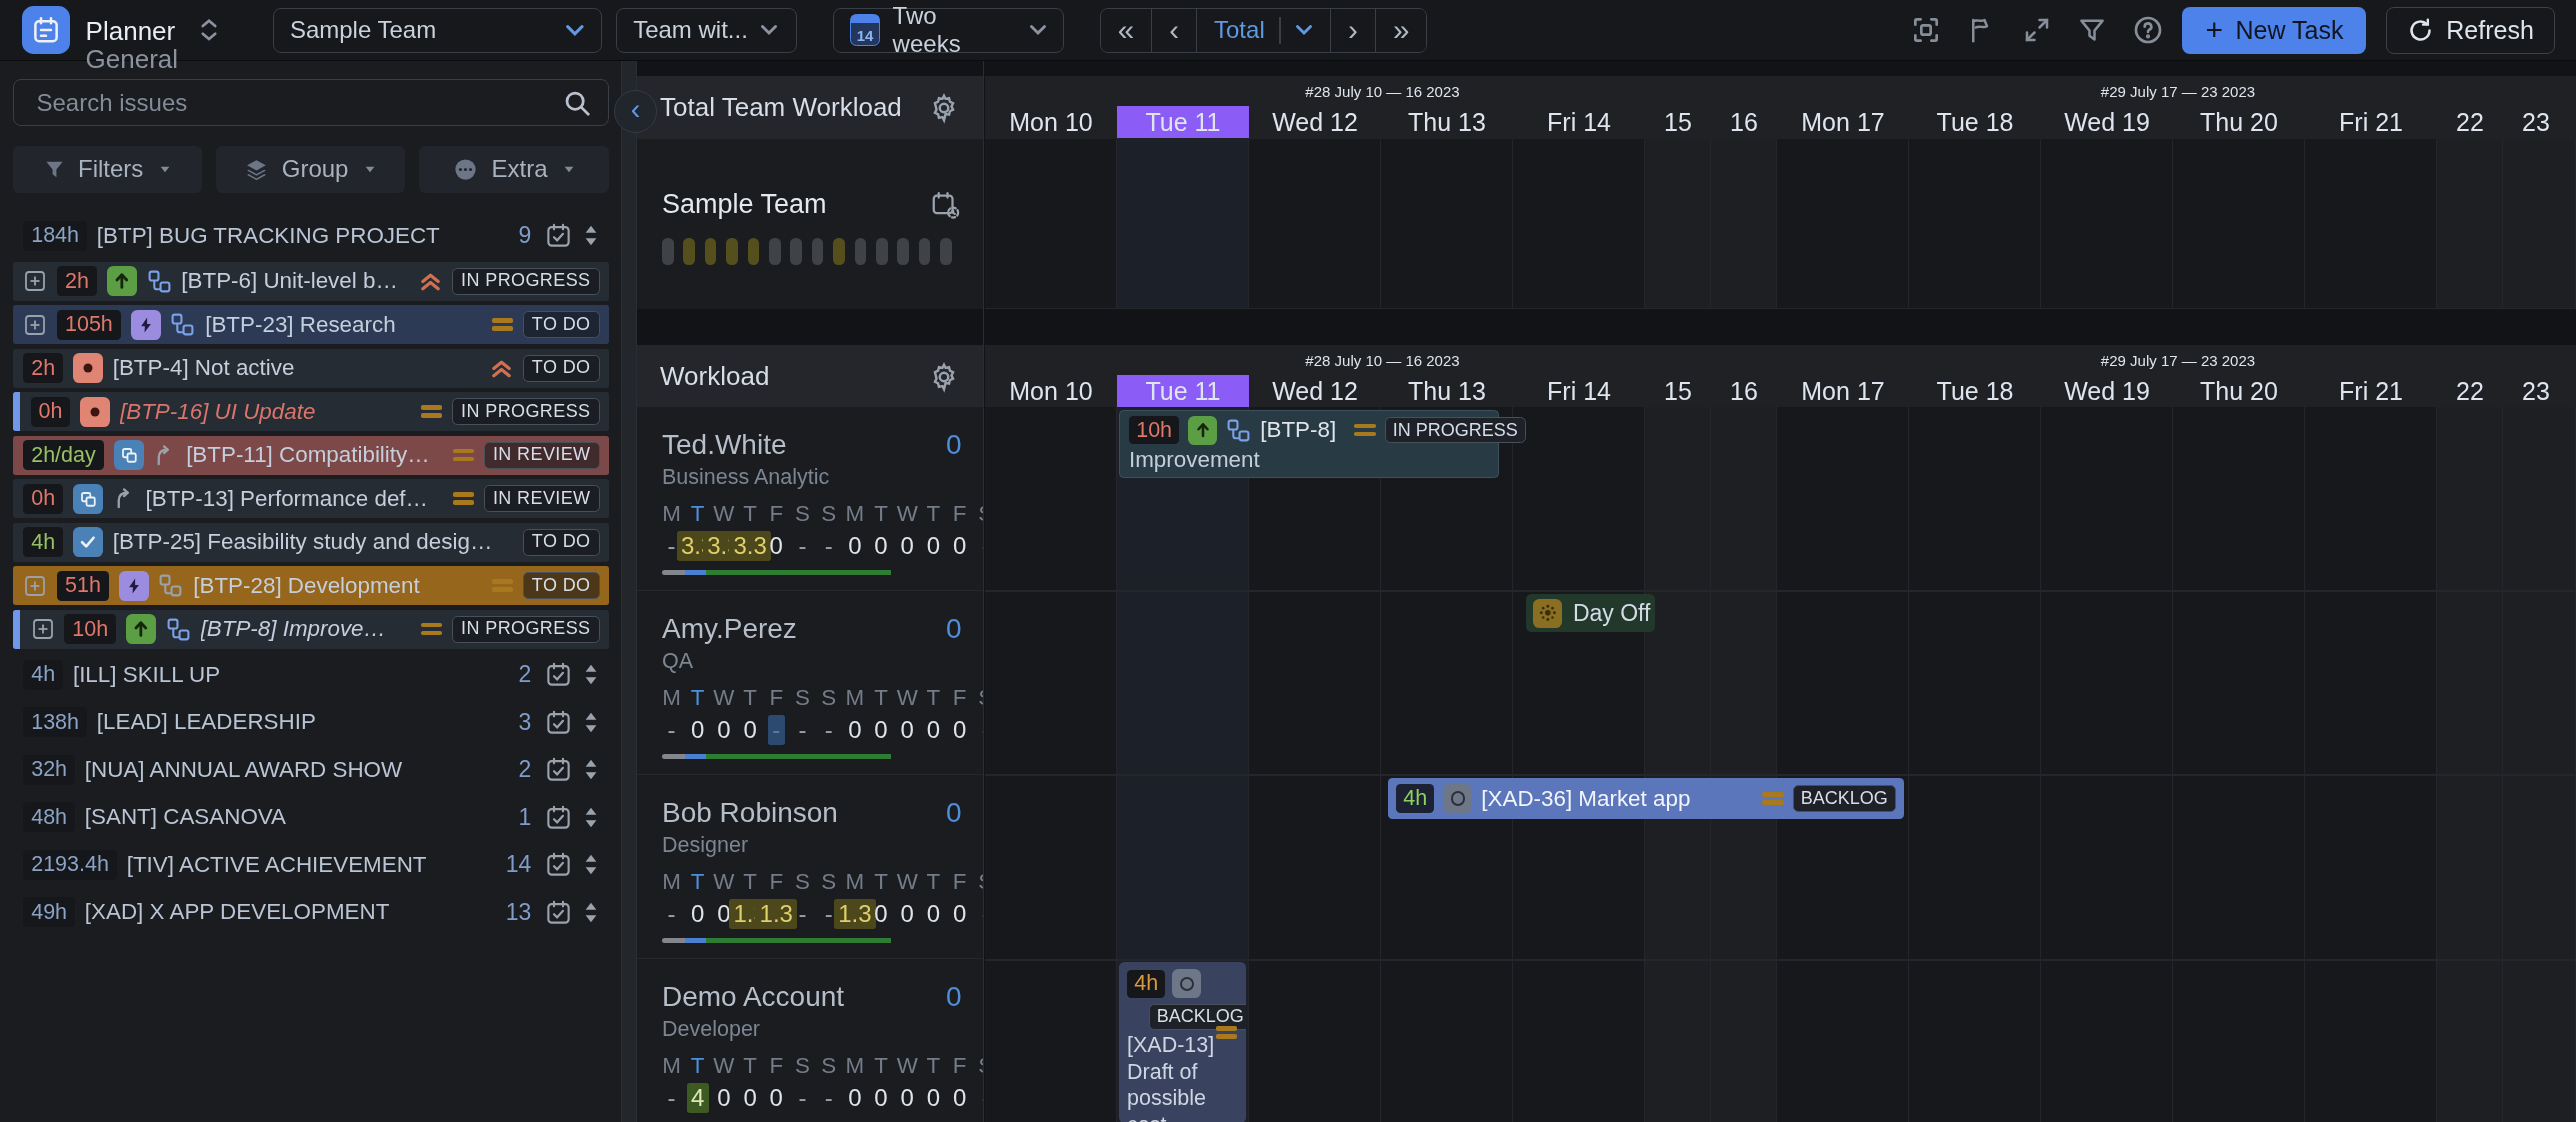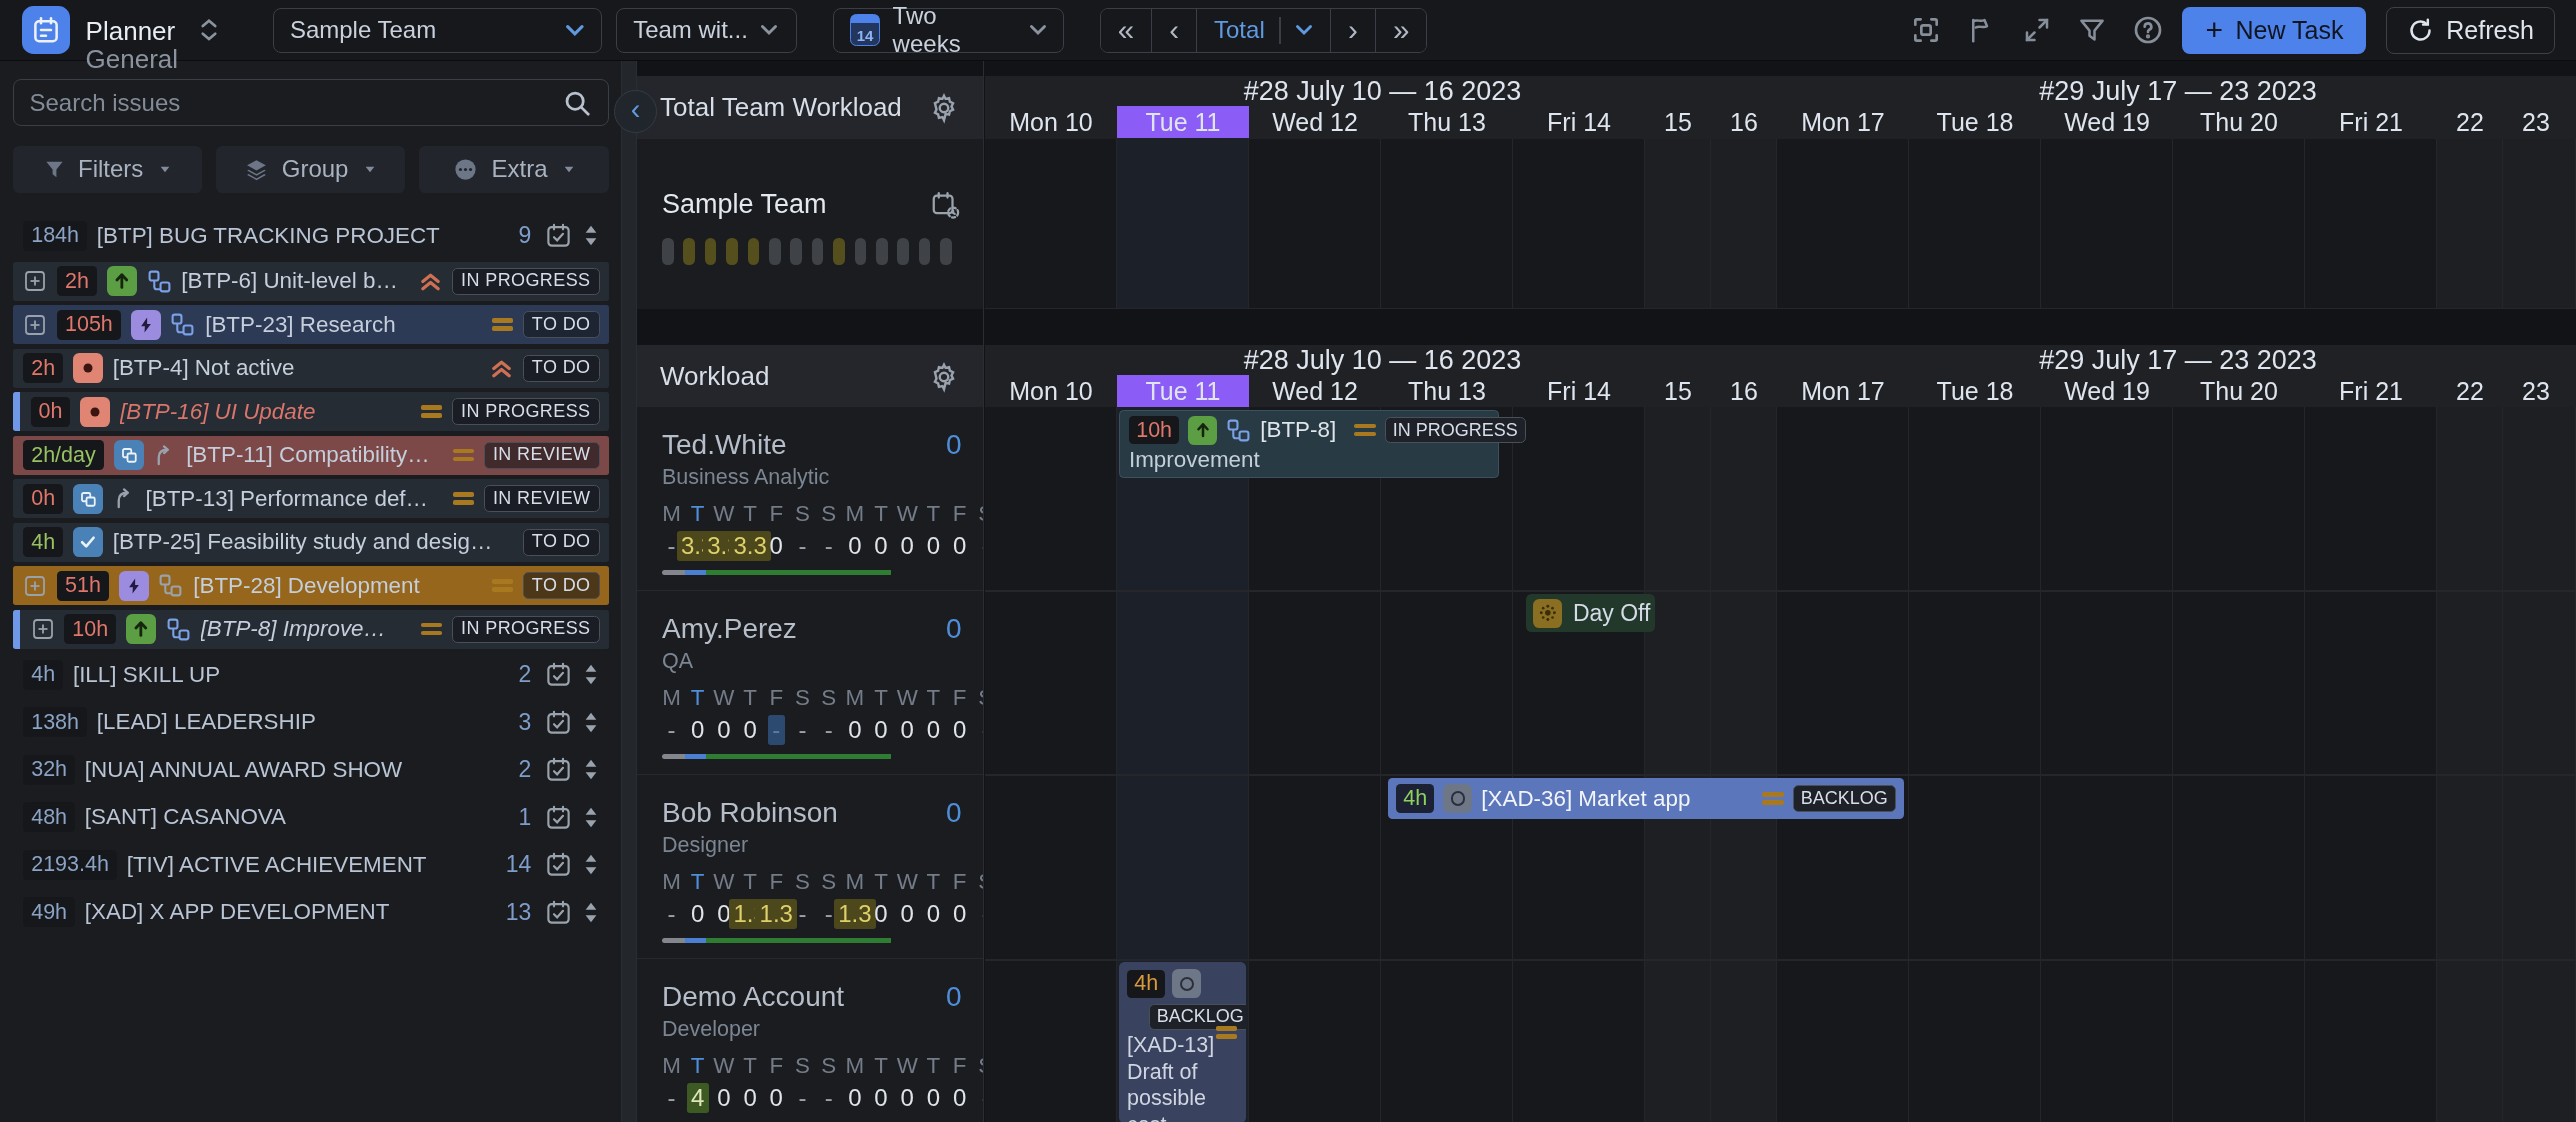--- a/index.html
+++ b/index.html
@@ -37,21 +37,21 @@
   .tspacer { flex:1; }
   .iconbtn { width:41px; height:41px; display:flex; align-items:center; justify-content:center; color:#868e99; cursor:pointer; flex:none;}
   .newtask { height:47px; background:#4d82ea; border-radius:8px; color:#10151f;
     font-size:25px; display:flex; align-items:center; padding:0 23px; gap:12.5px; cursor:pointer; flex:none;}
   .newtask .plus { font-size:30px; line-height:1; }
   .refreshbtn { height:47px; border:1.8px solid #3d4249; border-radius:8px; background:#17181c;
     display:flex; align-items:center; padding:0 19.7px; gap:12.5px; font-size:25px; color:#dfe5ec; cursor:pointer; flex:none; margin-left:5.4px;}
   
   .sidebar { position:absolute; top:61px; left:0; width:621px; bottom:0; background:#1a1c20; padding:18px 12.5px 0 12.5px; z-index:5;}
   .search { height:47px; border:1.8px solid #3a3e46; border-radius:8px; display:flex; align-items:center; padding:0 16px; margin-bottom:19.7px; gap:9px;}
-  .search input { flex:1; background:transparent; border:none; outline:none; color:#c9d1dc; font-size:24px; font-family:inherit;}
+  .search input { flex:1; background:transparent; border:none; outline:none; color:#c9d1dc; font-size:24px; font-family:inherit;margin-left:7px;}
   .search input::placeholder { color:#828b97; }
   .fbar { display:flex; gap:14.3px; margin-bottom:21.5px; }
   .fbtn { flex:1; height:47px; background:#22252b; border-radius:6.3px; display:flex; align-items:center;
     justify-content:center; gap:12.5px; font-size:24px; color:#a9b2bf; cursor:pointer;}
   .caret { width:0; height:0; border-left:7.2px solid transparent; border-right:7.2px solid transparent; border-top:9px solid #828b97; margin-left:1.8px;}
   .srow { display:flex; align-items:center; gap:9.8px; padding:0 9px 0 10.7px; border-radius:2.7px; position:relative; cursor:pointer;}
   .srow.task { height:39px; margin-bottom:4.5px; background:#262c34; }
   .srow.project { height:43px; margin:4.5px 0 4.5px 0; background:transparent; }
   .srow.bg-blue { background:#2d3a55; }
   .srow.bg-maroon { background:#7d4848; }
@@ -109,21 +109,21 @@
   .cval.dash { color:#9aa2ad; }
   .cval.hl-olive { background:#4d471c; color:#ded06a; }
   .cval.hl-green { background:#3c5a22; color:#dfe6b8; }
   .cval.hl-blue  { background:#2c4a70; color:#5d7ba3; }
   .pbar { display:flex; height:5.4px; width:86%; margin-top:9px; border-radius:2.7px; overflow:hidden;}
   .pbar i { display:block; height:100%; }
   
   .timeline { position:absolute; top:61px; left:985px; right:0; bottom:0; background:#121316; overflow:hidden; z-index:4;}
   .theader { position:absolute; left:0; right:0; height:63px; background:#1f2125; }
   .weekrow { height:30px; display:flex; }
-  .week { display:flex; align-items:center; justify-content:center; font-size:27px; color:#dfe5ee; }
+  .week { display:flex; align-items:center; justify-content:center; font-size:15px; color:#dfe5ee; }
   .dayrow { display:flex; height:32px; }
   .dcell { display:flex; align-items:center; justify-content:center; font-size:25px; color:#dfe5ee; flex:none;}
   .dcell.today { background:#8b5cf6; }
   .tgrid { position:absolute; left:0; right:0; display:flex; }
   .gcol { border-right:1.8px solid #24262b; background:#17181b; flex:none; height:100%;}
   .gcol.we { background:#1e1f23; }
   .gcol.todaycol { background:#1b2029; }
   .hline { position:absolute; left:0; right:0; height:1.8px; background:#24262b; z-index:2;}
   .gbar { position:absolute; z-index:3; }
   .bar-btp8 { background:#283a44; border:1.8px solid #3b525e; border-radius:4.5px; padding:4.5px 9px; }

